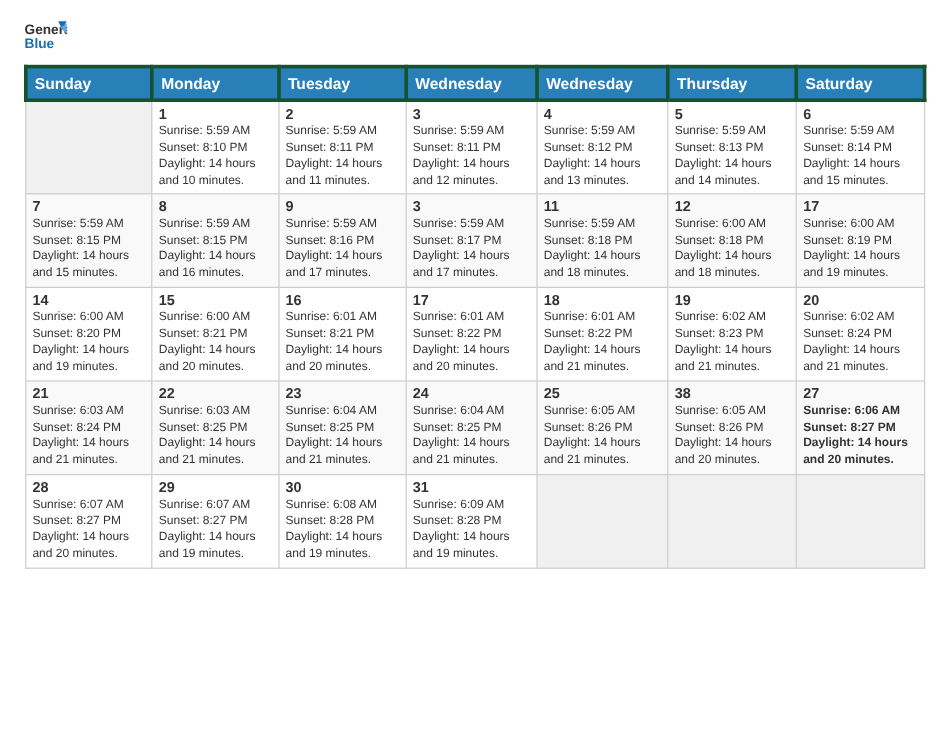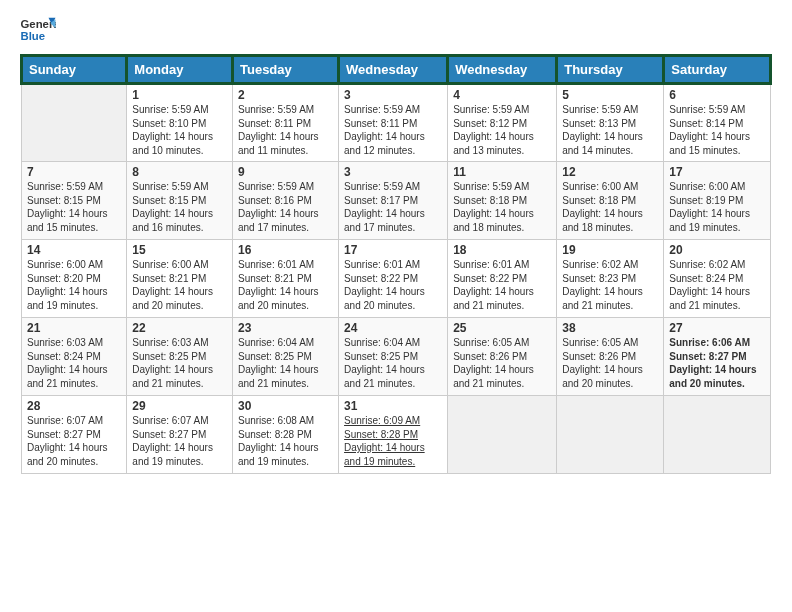--- a/index.html
+++ b/index.html
@@ -330,21 +330,21 @@
           </td>
           <td>
             <div class="day-num">30</div>
             <div class="day-info" style="white-space: pre-line;">Sunrise: 6:08 AM
 Sunset: 8:28 PM
 Daylight: 14 hours
 and 19 minutes.</div>
           </td>
           <td>
             <div class="day-num">31</div>
-            <div class="day-info" style="white-space: pre-line; text-decoration: underline;">Sunrise: 6:09 AM
+            <div class="day-info" style="white-space: pre-line;">Sunrise: 6:09 AM
 Sunset: 8:28 PM
 Daylight: 14 hours
 and 19 minutes.</div>
           </td>
           <td class="empty-cell"></td>
           <td class="empty-cell"></td>
           <td class="empty-cell"></td>
         </tr>
       </tbody>
   </table>

